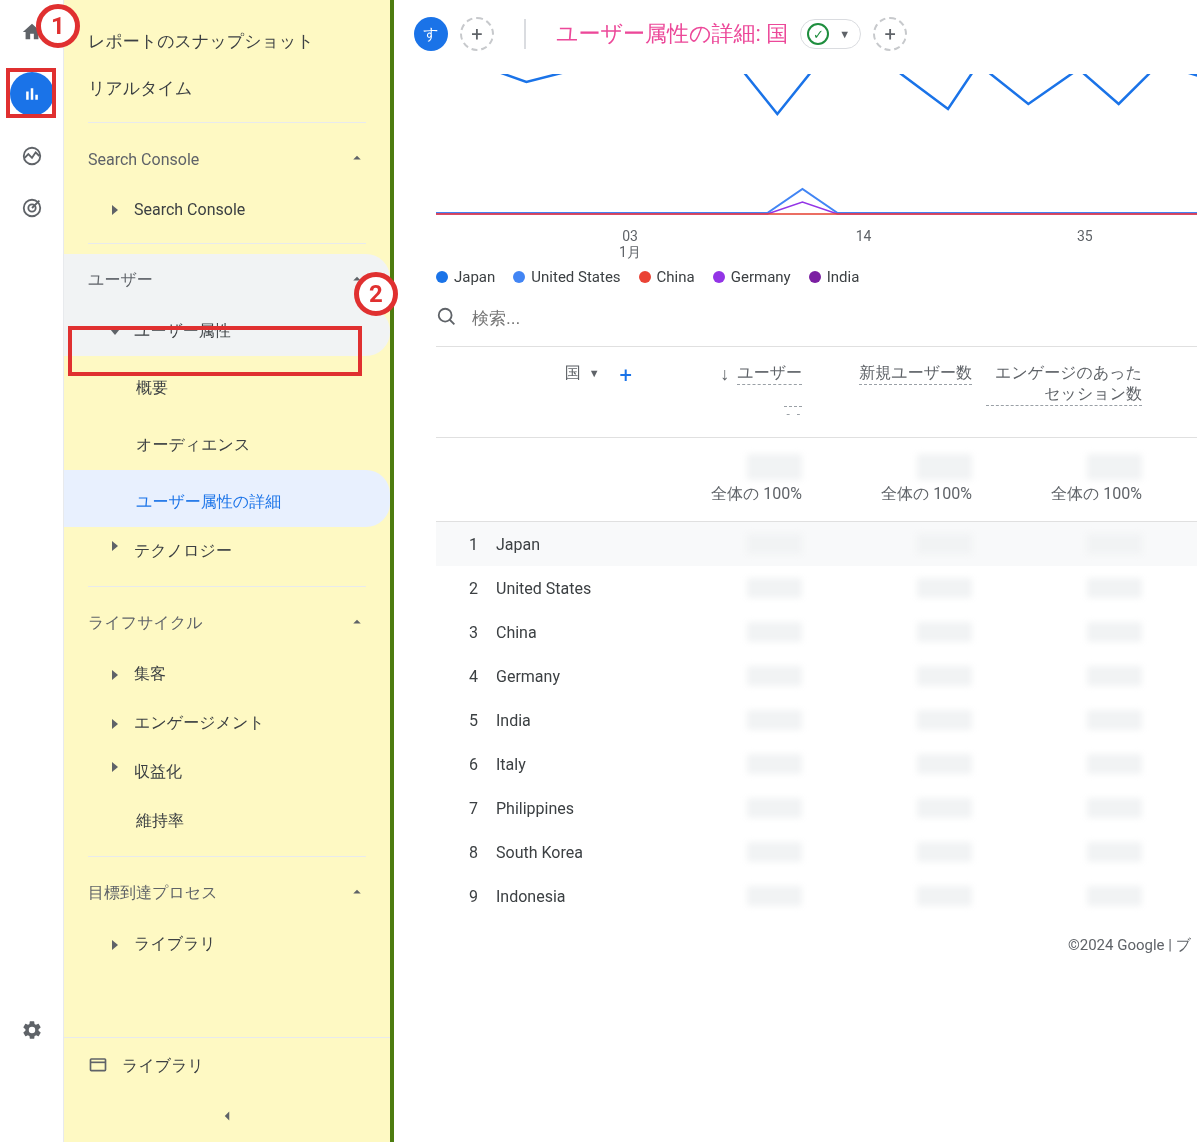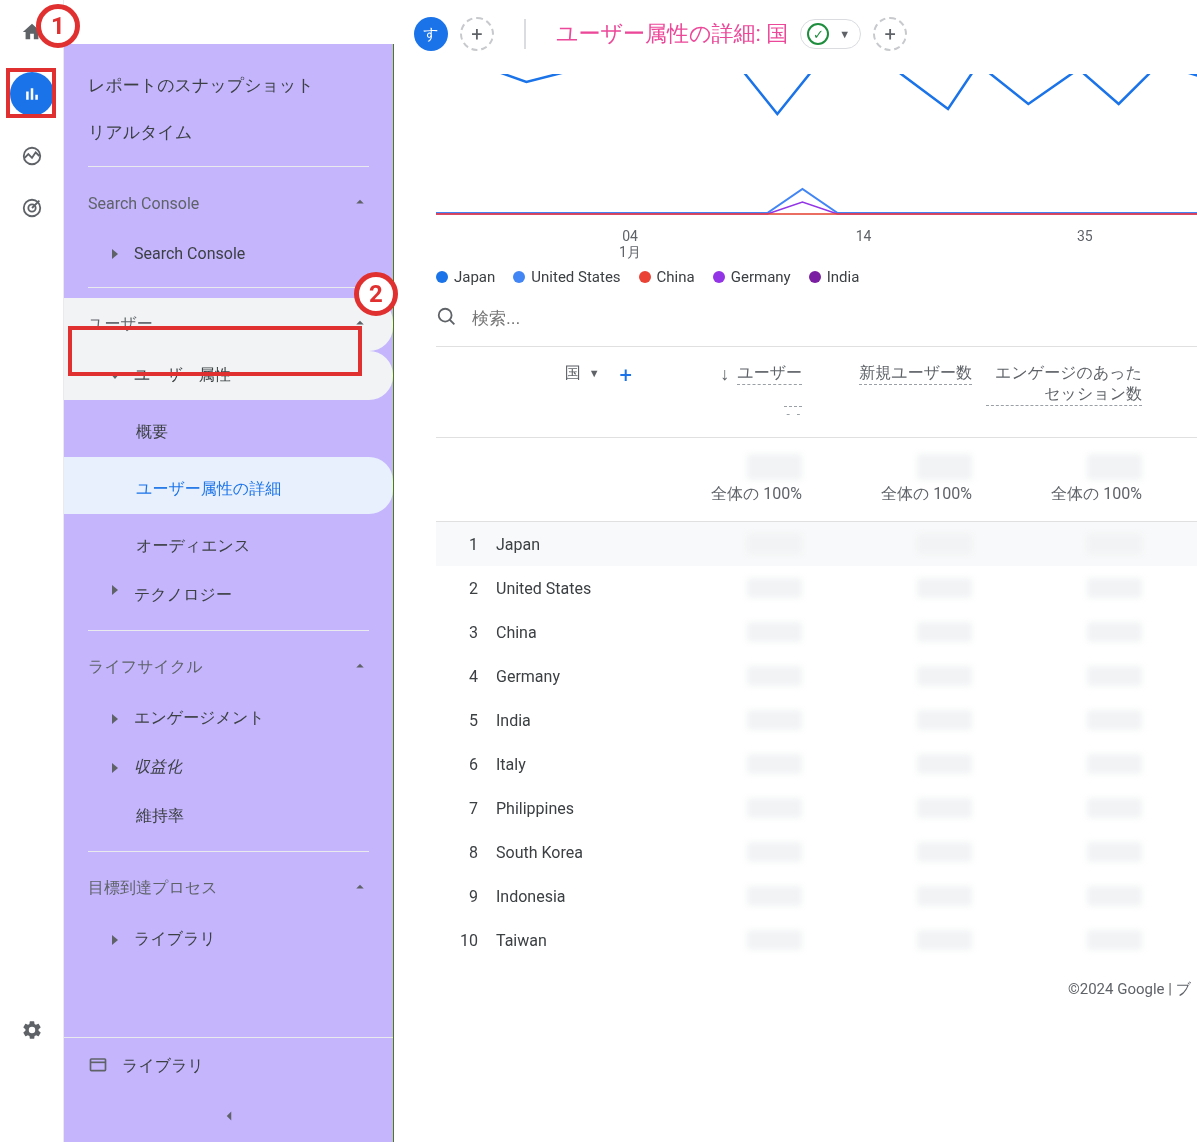--- a/index.html
+++ b/index.html
@@ -7,21 +7,21 @@
 
 .app { display: flex; height: 100%; }
 
 
 .rail { width: 64px; background: #fff; border-right: 1px solid #e8eaed; display: flex; flex-direction: column; align-items: center; padding-top: 20px; gap: 28px; position: relative; }
 .rail-icon { width: 24px; height: 24px; display: flex; align-items: center; justify-content: center; color: #5f6368; cursor: pointer; }
 .rail-icon.active { width: 44px; height: 44px; background: #1a73e8; border-radius: 50%; color: #fff; }
 .rail-bottom { position: absolute; bottom: 100px; left: 50%; transform: translateX(-50%); }
 
 
-.sidebar { width: 330px; background: #c4b5fd; border-right: 1px solid #4d7c0f; display: flex; flex-direction: column; position: relative; margin-top: 44px; }
+.sidebar { width: 330px; background: #fef9c3; border-right: 4px solid #4d7c0f; display: flex; flex-direction: column; position: relative; }
 .sidebar-content { flex: 1; overflow-y: auto; padding: 18px 0; }
 .sidebar-item { padding: 12px 24px; font-size: 16px; color: #3c4043; cursor: pointer; display: flex; align-items: center; }
 .sidebar-item.top { padding-left: 24px; font-size: 17px; color: #3c4043; }
 .sidebar-section-hr { border: none; border-top: 1px solid #e8eaed; margin: 10px 24px; }
 .sidebar-section-head { padding: 14px 24px; font-size: 16px; color: #5f6368; display: flex; align-items: center; justify-content: space-between; cursor: pointer; border-radius: 0 24px 24px 0; }
 .sidebar-sub { padding: 14px 24px 14px 48px; font-size: 16px; color: #3c4043; display: flex; align-items: center; justify-content: space-between; cursor: pointer; border-radius: 0 24px 24px 0; }
 .sidebar-sub.group { background: #f1f3f4; }
 .sidebar-sub2 { padding: 22px 24px 14px 72px; font-size: 16px; color: #3c4043; cursor: pointer; border-radius: 0 24px 24px 0; }
 .sidebar-sub2.selected { color: #1a73e8; background: #e8f0fe; }
 .sidebar-sub .caret, .sidebar-sub2 .caret, .sidebar-section-head .caret { color: #5f6368; font-size: 22px; }
@@ -148,45 +148,51 @@
             </svg>
         </span>
       </div>
       <div class="sidebar-sub group">
         <span style="display:flex;align-items:center;text-align:right;">
             <span class="tri down"></span>
             <span>ユーザー属性</span>
           </span>
       </div>
       <div class="sidebar-sub2">概要</div>
+      <div class="sidebar-sub2">オーディエンス</div>
       <div class="sidebar-sub2 selected">ユーザー属性の詳細</div>
-      <div class="sidebar-sub2">オーディエンス</div>
       <div class="sidebar-sub">
         <span style="display:flex;align-items:flex-start;">
             <span class="tri"></span>
             <span>テクノロジー</span>
           </span>
       </div>
       <hr class="sidebar-section-hr">
       <div class="sidebar-section-head">
         <span>ライフサイクル</span>
         <span class="caret">
           <svg width="18" height="18" viewBox="0 0 24 24" fill="#5f6368">
               <path d="M7 14l5-5 5 5z"></path>
             </svg>
         </span>
       </div>
       <div class="sidebar-sub">
         <span style="display:flex;align-items:center;">
             <span class="tri"></span>
+            <span>集客</span>
+          </span>
+      </div>
+      <div class="sidebar-sub">
+        <span style="display:flex;align-items:center;">
+            <span class="tri"></span>
             <span>エンゲージメント</span>
           </span>
       </div>
       <div class="sidebar-sub">
-        <span style="display:flex;align-items:center;font-style:italic;">
+        <span style="display:flex;align-items:flex-start;">
             <span class="tri"></span>
             <span>収益化</span>
           </span>
       </div>
       <div class="sidebar-sub" style="padding-left:72px;">維持率</div>
       <hr class="sidebar-section-hr">
       <div class="sidebar-section-head">
         <span>目標到達プロセス</span>
         <span class="caret">
           <svg width="18" height="18" viewBox="0 0 24 24" fill="#5f6368">
@@ -237,21 +243,21 @@
           <line x1="0" y1="140" x2="760" y2="140" stroke="#e0e0e0" stroke-width="1"></line>
 
           <polyline points="0,-10 40,-10 90,8 160,-10 230,-10 300,-10 340,40 380,-10 450,-10 510,35 540,-10 590,30 640,-5 680,30 720,-10 760,2" fill="none" stroke="#1a73e8" stroke-width="2.5"></polyline>
 
           <polyline points="0,139 330,139 365,115 400,139 760,139" fill="none" stroke="#4285f4" stroke-width="2"></polyline>
           <polyline points="0,140 330,140 365,128 400,140 760,140" fill="none" stroke="#9334e6" stroke-width="1.5"></polyline>
           <polyline points="0,140 760,140" fill="none" stroke="#ea4335" stroke-width="1.5"></polyline>
         </svg>
         <div style="position:relative; height:36px;">
           <div style="position:absolute; left:24%; text-align:center; color:#5f6368; font-size:14px;">
-            <div>04</div>
+            <div>03</div>
             <div>1月</div>
           </div>
           <div style="position:absolute; left:55%; color:#5f6368; font-size:14px;">14</div>
           <div style="position:absolute; left:84%; color:#5f6368; font-size:14px;">35</div>
         </div>
       </div>
       <div class="legend" id="legend">
           <div class="legend-item">
             <span class="legend-dot" style="background:#1a73e8"></span>
             <span>Japan</span>
@@ -452,34 +458,19 @@
               <div class="td-metric">
                 <span class="blur-box"></span>
               </div>
               <div class="td-metric">
                 <span class="blur-box"></span>
               </div>
               <div class="td-metric">
                 <span class="blur-box"></span>
               </div>
             </div>
-            <div class="tbl-row">
-              <div class="td-countrycell" style="width:210px;">
-                <div class="td-idx">10</div>
-                <div class="td-country">Taiwan</div>
-              </div>
-              <div class="td-metric">
-                <span class="blur-box"></span>
-              </div>
-              <div class="td-metric">
-                <span class="blur-box"></span>
-              </div>
-              <div class="td-metric">
-                <span class="blur-box"></span>
-              </div>
-            </div>
           </div>
       </div>
 
       <div class="footer">©2024 Google | ブ</div>
     </div>
   </div>
 </div>
 
 </body></html>

